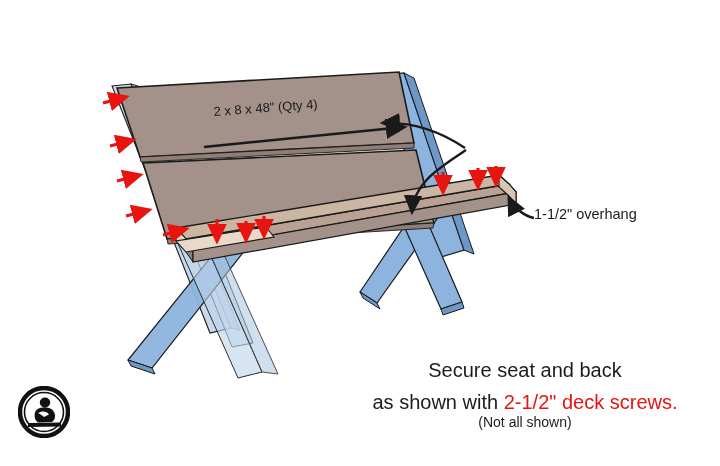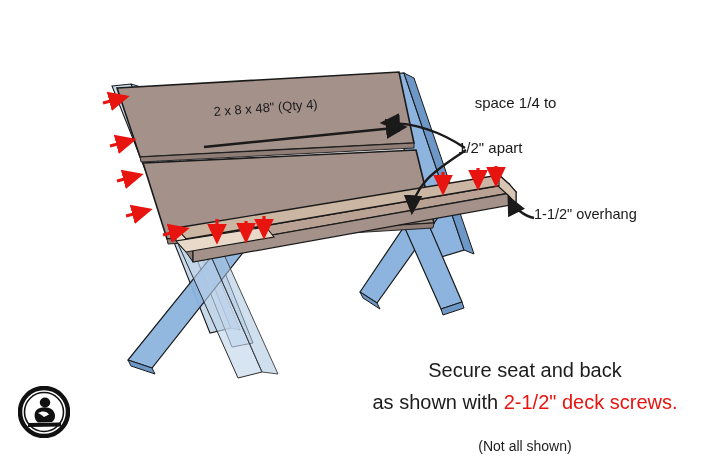--- a/index.html
+++ b/index.html
@@ -52,21 +52,21 @@
     text-align: center;
     font-size: 20px;
     color: #1c1c1c;
   }
   #note-block .note-line { display: block; white-space: pre; }
   #note-block .note-line2 { margin-top: 9px; }
   #note-block .accent { color: #e8140f; }
   #note-block .note-line3 {
     display: block;
     font-size: 14px;
-    margin-top: 24px;
+    margin-top: 0;
   }
   #logo {
     position: absolute;
     left: 18px;
     top: 386px;
     width: 52px;
     height: 52px;
   }
 </style>
 </head>
@@ -159,24 +159,20 @@
 
     <path d="M465,148 C438,130 410,122 383,123" stroke="#1a1a1a" stroke-width="2.4" fill="none" marker-end="url(#arrowhead-black)"></path>
 
     <path d="M466,150 C440,168 414,182 412,212" stroke="#1a1a1a" stroke-width="2.4" fill="none" marker-end="url(#arrowhead-black)"></path>
 
     <path d="M534,218 C524,216 514,208 509,198" stroke="#1a1a1a" stroke-width="2.4" fill="none" marker-end="url(#arrowhead-black)"></path>
   </svg>
 
   <div class="lbl" id="label-board-spec">2 x 8 x 48" (Qty 4)</div>
 
-  <div class="lbl" id="label-spacing">
-    <span>space 1/4 to</span>
-    <span class="ln2">1/2" apart</span>
-  </div>
 
   <div class="lbl" id="label-overhang">1-1/2" overhang</div>
 
   <div id="note-block">
     <span class="note-line">Secure seat and back</span>
     <span class="note-line note-line2"><span>as shown with </span><span class="accent">2-1/2" deck screws.</span></span>
     <span class="note-line3">(Not all shown)</span>
   </div>
 
   <svg id="logo" viewBox="0 0 52 52">

